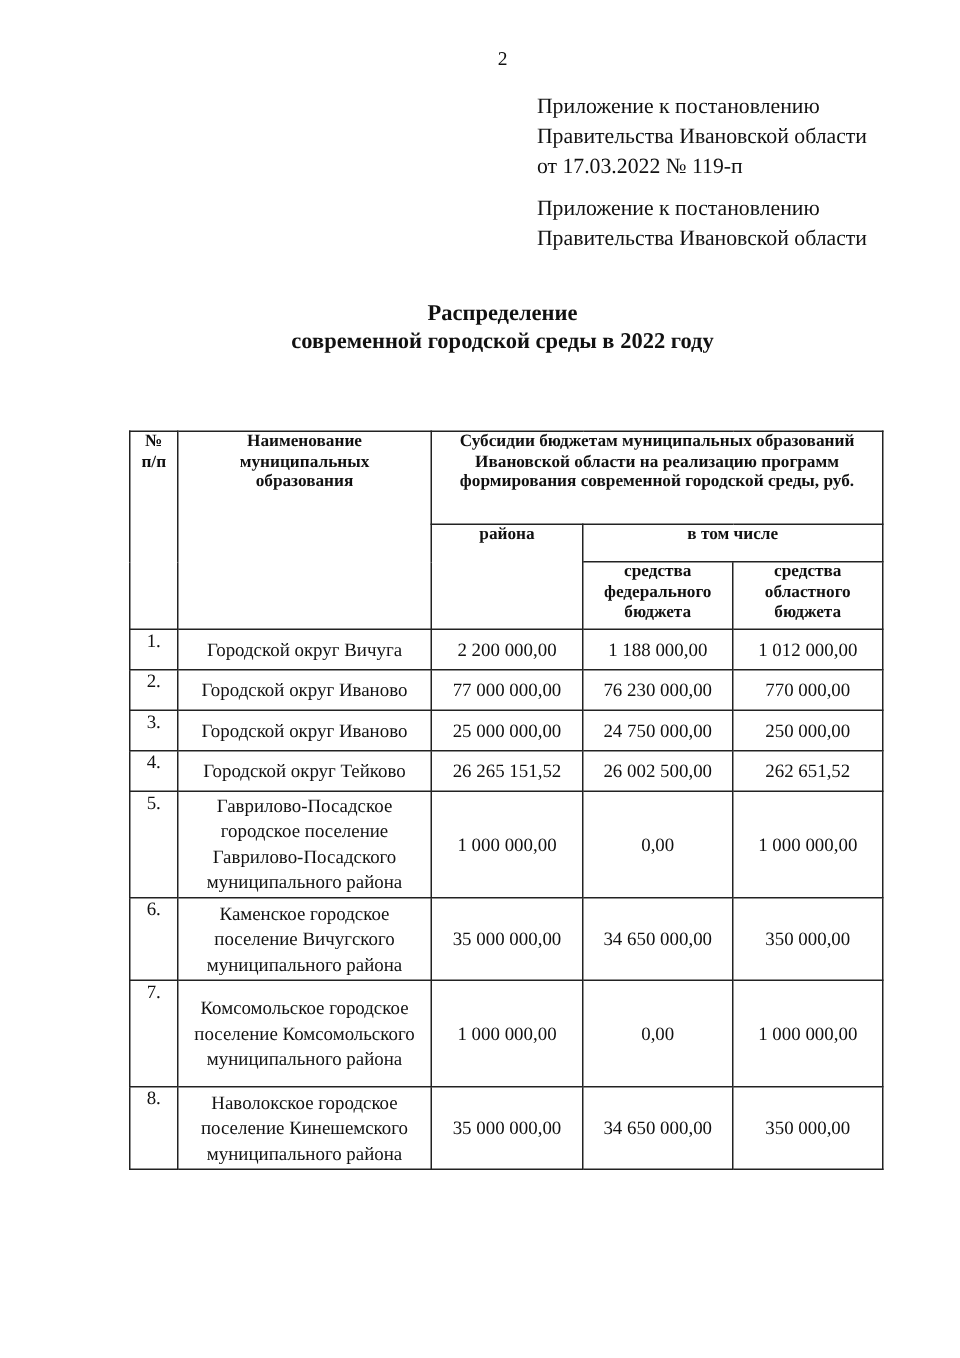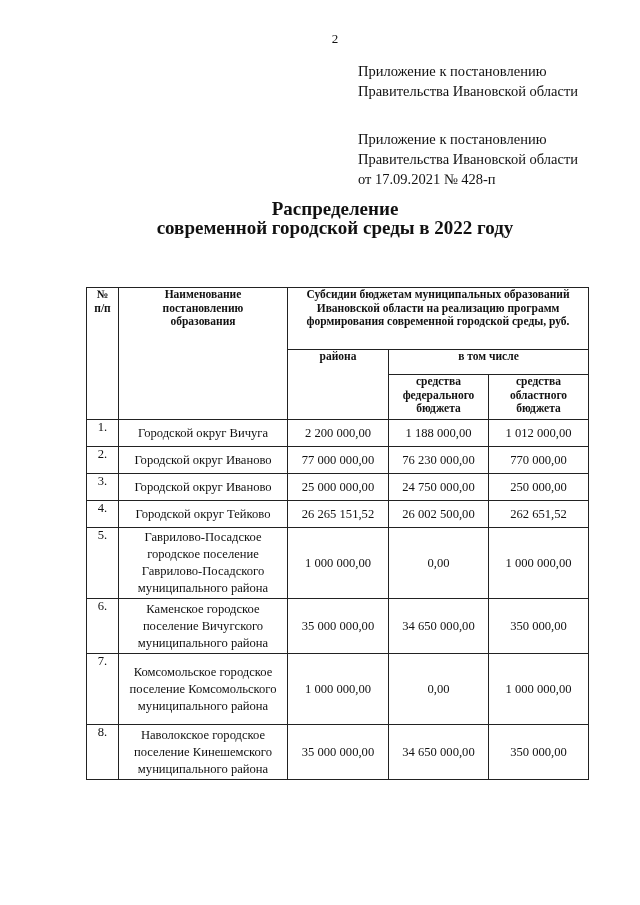--- a/index.html
+++ b/index.html
@@ -3,21 +3,21 @@
 <meta charset="utf-8">
 <style>
   html, body { margin: 0; padding: 0; background: #ffffff; }
   body { width: 640px; height: 905px; position: relative; overflow: hidden;
          font-family: "Liberation Serif", "DejaVu Serif", serif; color: #111; }
   .page-num { position: absolute; top: 31px; left: 0; width: 670px; text-align: center; font-size: 13px; }
   .appendix { position: absolute; right: 62px; text-align: left; font-size: 14.5px; line-height: 20px; }
   .appendix.a1 { top: 61px; }
   .appendix.a2 { top: 129px; }
   .title { position: absolute; top: 200px; left: 80px; width: 510px; text-align: center;
-           font-weight: bold; font-size: 19px; line-height: 18.5px; }
+           font-weight: bold; font-size: 15px; line-height: 18.5px; }
   table.subsidy { position: absolute; top: 287px; left: 86px; border-collapse: collapse;
                   table-layout: fixed; width: 502px; font-size: 12.6px; }
   table.subsidy td, table.subsidy th { border: 1.5px solid #222; padding: 0 4px; }
   table.subsidy th { font-weight: bold; font-size: 11.5px; line-height: 13.5px; vertical-align: top; text-align: center; }
   th.h-num { padding-top: 5px; }
   th.h-name { padding-top: 5px; }
   th.h-subs { padding-top: 5px; padding-bottom: 4px; height: 61px; }
   th.h-total, th.h-incl { height: 24px; padding-top: 6px; }
   th.h-fed, th.h-reg { height: 44px; padding-top: 6px; }
   td.num { text-align: center; vertical-align: top; padding-top: 5px; }
@@ -28,26 +28,26 @@
   tr.r3 td { height: 54px; }
 </style>
 </head>
 <body>
 
 <div class="page-num">2</div>
 
 <div class="appendix a1">
   <div>Приложение к постановлению</div>
   <div>Правительства Ивановской области</div>
+  <div>от 17.03.2022 № 119-п</div>
 </div>
 
 <div class="appendix a2">
   <div>Приложение к постановлению</div>
   <div>Правительства Ивановской области</div>
-  <div>от 17.09.2021 № 428-п</div>
 </div>
 
 <div class="title">
   <div>Распределение</div>
   <div>современной городской среды в 2022 году</div>
 </div>
 
 <table class="subsidy">
   <colgroup>
     <col style="width:32px">
@@ -57,21 +57,21 @@
     <col style="width:100px">
   </colgroup>
   <thead>
     <tr>
       <th class="h-num" rowspan="3">
         <div>№</div>
         <div>п/п</div>
       </th>
       <th class="h-name" rowspan="3">
         <div>Наименование</div>
-        <div>постановлению</div>
+        <div>муниципальных</div>
         <div>образования</div>
       </th>
       <th class="h-subs" colspan="3">Субсидии бюджетам муниципальных образований Ивановской области на реализацию программ формирования современной городской среды, руб.</th>
     </tr>
     <tr>
       <th class="h-total" rowspan="2">района</th>
       <th class="h-incl" colspan="2">в том числе</th>
     </tr>
     <tr>
       <th class="h-fed">

